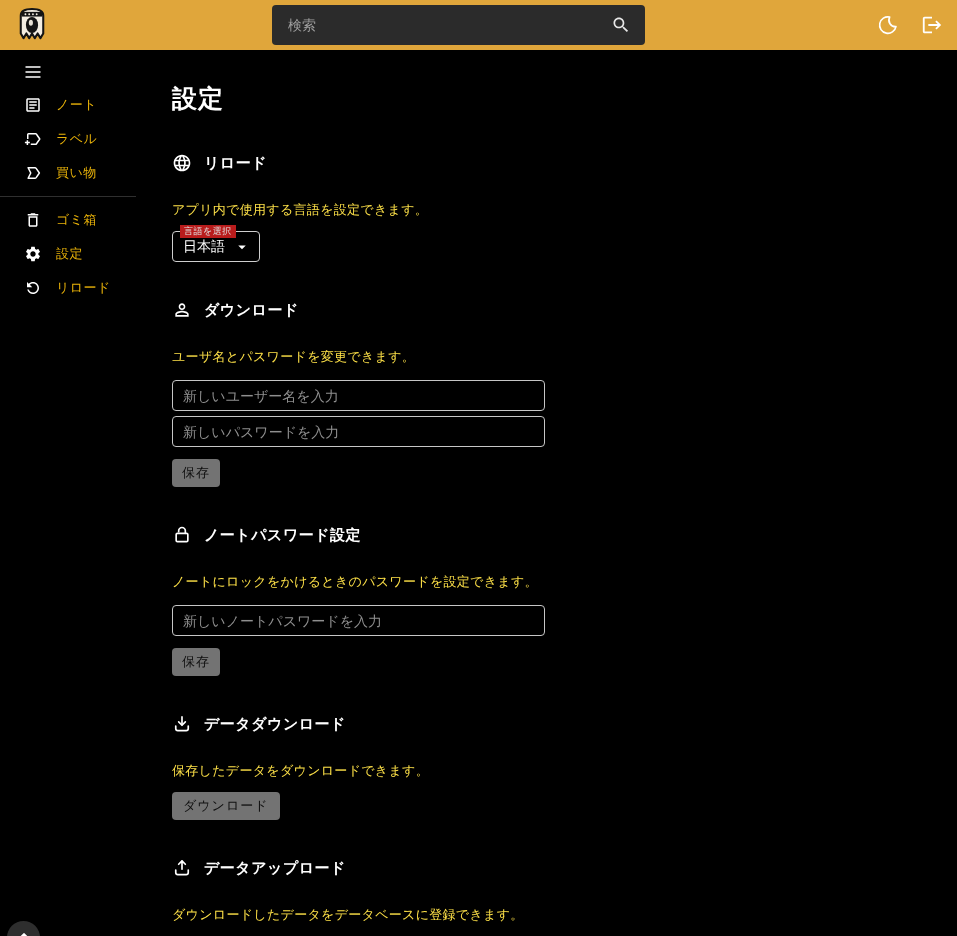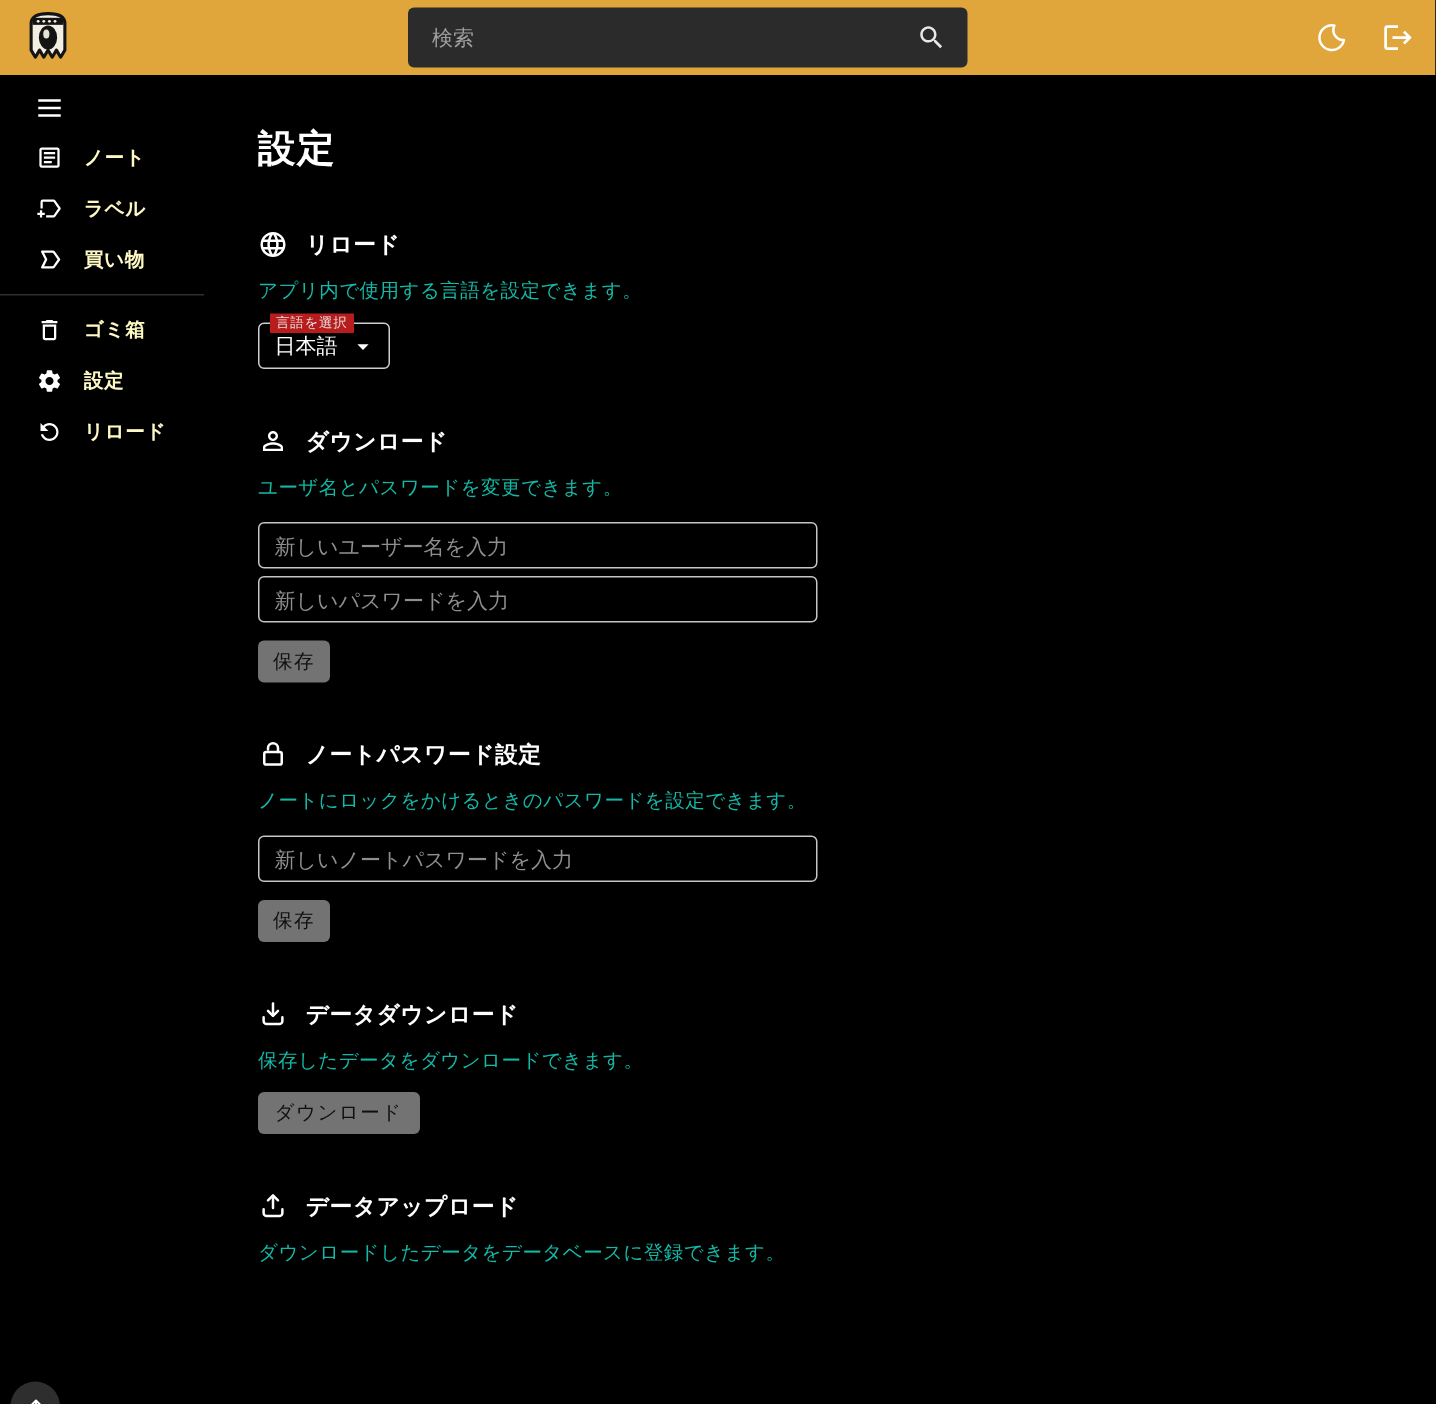--- a/index.html
+++ b/index.html
@@ -41,31 +41,31 @@
   .icon-btn { background: none; border: none; cursor: pointer; display: flex; padding: 2px; }
 
   
   .sidebar { position: absolute; top: 50px; left: 0; width: 136px; }
   .hamburger { margin: 12px 0 6px 23px; background: none; border: none; cursor: pointer; display: flex; }
   .nav-item {
     display: flex; align-items: center;
     height: 34px; padding-left: 24px; gap: 14px;
     cursor: pointer;
   }
-  .nav-label { font-size: 13px; color: #fef9c3; letter-spacing: .5px; font-weight: bold; }
+  .nav-label { font-size: 13px; color: #eab308; letter-spacing: .5px; }
   .nav-divider { border: none; border-top: 1px solid #2f2f2f; margin: 6px 0; }
 
   
   .main { position: absolute; left: 172px; top: 50px; width: 600px; }
   .page-title { font-size: 25px; font-weight: bold; margin-top: 32px; letter-spacing: 1px; }
 
   .section { margin-top: 38px; }
   .section-header { display: flex; align-items: center; gap: 12px; }
   .section-title { font-size: 15px; font-weight: bold; letter-spacing: .5px; }
-  .section-desc { font-size: 13px; color: #14b8a6; margin-top: 12px; letter-spacing: .3px; }
+  .section-desc { font-size: 13px; color: #fde047; margin-top: 28px; letter-spacing: .3px; }
 
   
   .select-field {
     position: relative; margin-top: 12px;
     width: 88px; height: 31px;
     border: 1px solid #cfcfcf; border-radius: 4px;
     display: flex; align-items: center;
     padding: 0 8px 0 10px; cursor: pointer;
   }
   .select-label {

